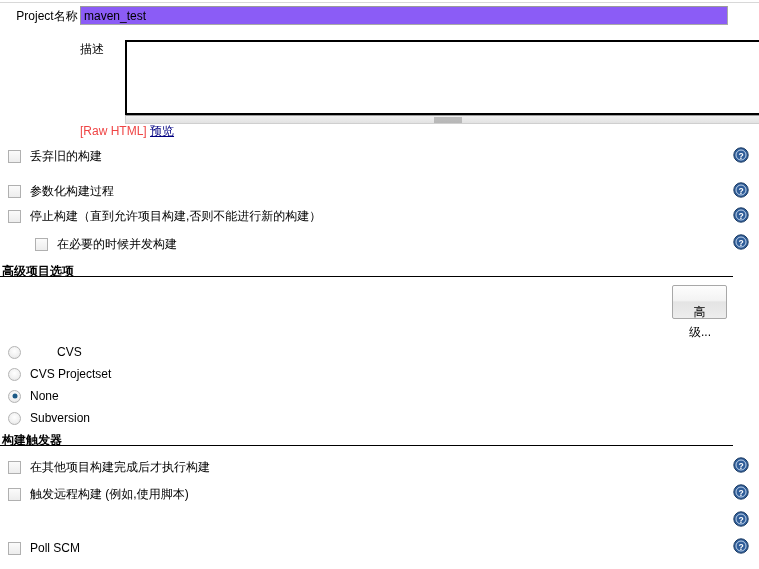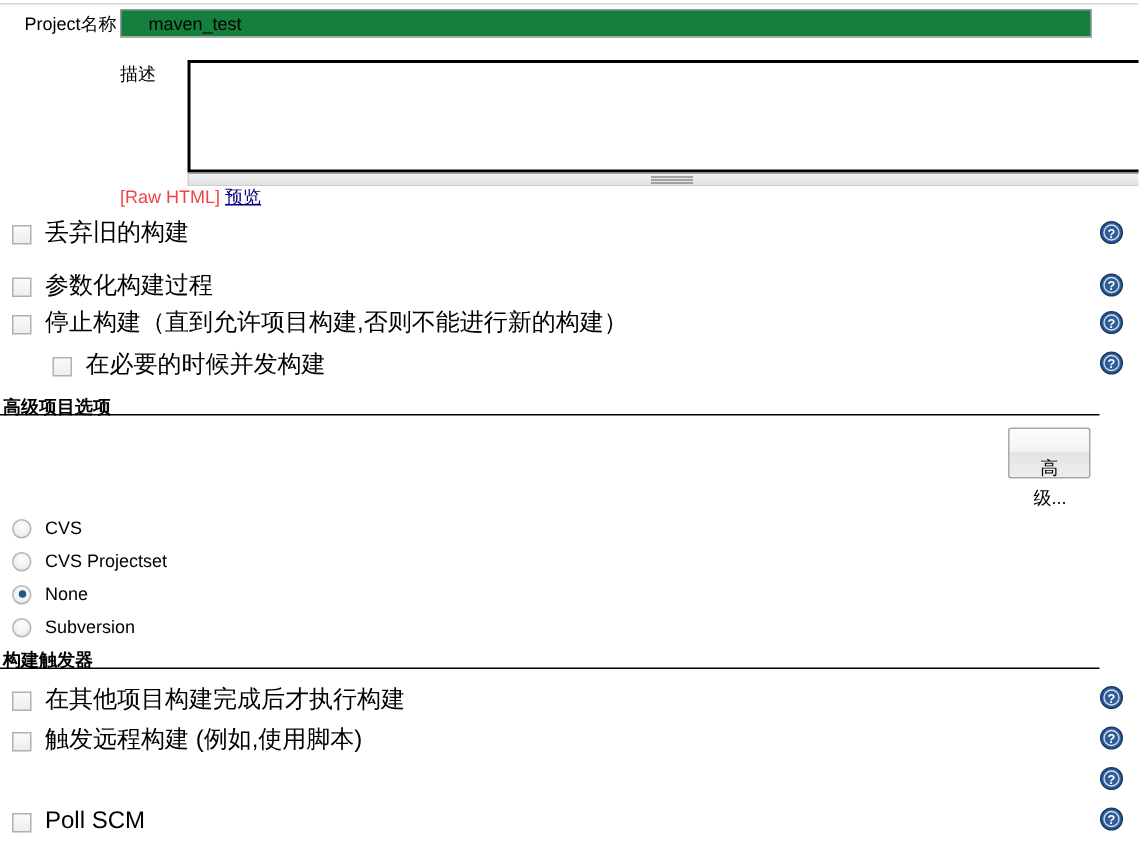--- a/index.html
+++ b/index.html
@@ -56,25 +56,25 @@
     width: 66px;
     padding-top: 3px;
   }
   .text-input {
     width: 648px;
     height: 19px;
     box-sizing: border-box;
     border: 1px solid #a9a9a9;
     border-top-color: #9a9a9a;
     border-left-color: #9a9a9a;
-    background: #15803d;
+    background: #8b5cf6;
     font-family: "Liberation Sans", "DejaVu Sans", sans-serif;
     font-size: 12px;
     color: #000;
-    padding: 1px 18px;
+    padding: 1px 3px;
     outline: none;
   }
 
   
   #row-description {
     left: 14px;
     top: 40px;
     margin-left: 45px;
   }
   #row-description .field-label {
@@ -153,21 +153,21 @@
     height: 13px;
     box-sizing: border-box;
     border: 1px solid #b0b0b0;
     background: linear-gradient(to bottom, #fbfbfb, #ededed);
     flex: 0 0 auto;
     display: inline-block;
     cursor: pointer;
   }
   .check-row .cb-label {
     margin-left: 9px;
-    font-size: 16px;
+    font-size: 12px;
     color: #000;
     white-space: nowrap;
     line-height: 14px;
     cursor: pointer;
   }
 
   
   .help-icon {
     position: absolute;
     left: 733px;
@@ -344,21 +344,21 @@
   </div>
 
   <div class="section-head" style="top:263px;">
     <div class="sh-rule"></div>
     <div class="sh-text">高级项目选项</div>
   </div>
 
   <button class="adv-button">高级...</button>
 
 
-  <div class="radio-row" style="top:344px;">
+  <div class="radio-row" style="top:344px;gap:27px;">
     <span class="rb"></span>
     <span class="rb-label">CVS</span>
   </div>
   <div class="radio-row" style="top:366px;">
     <span class="rb"></span>
     <span class="rb-label">CVS Projectset</span>
   </div>
   <div class="radio-row" style="top:388px;">
     <span class="rb checked"></span>
     <span class="rb-label">None</span>

